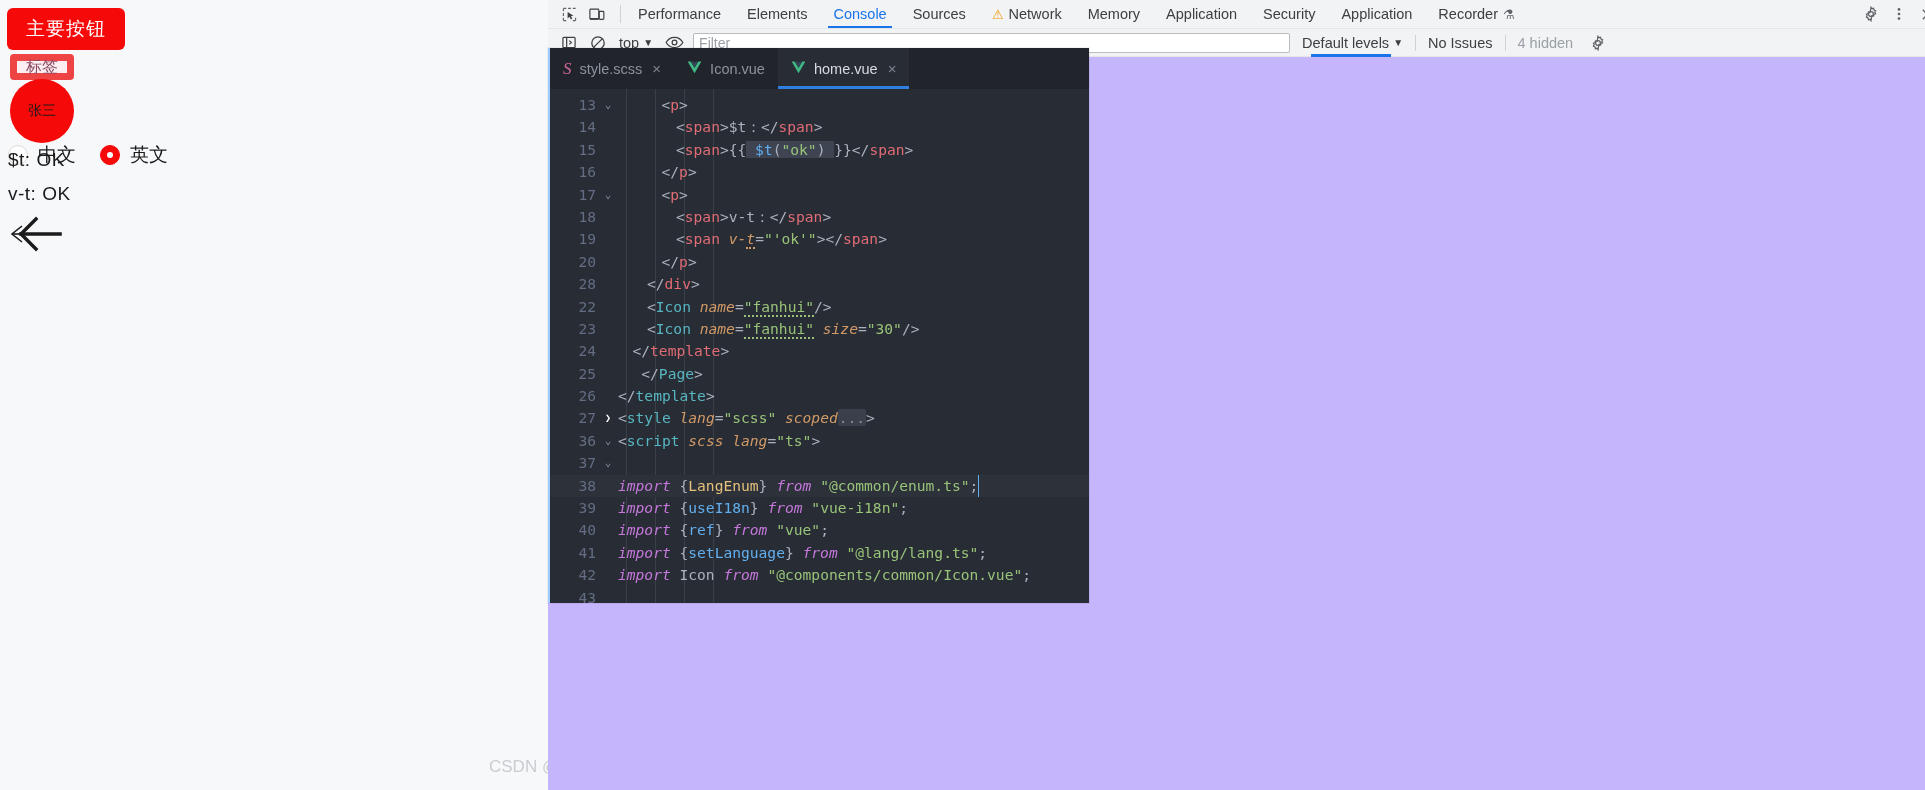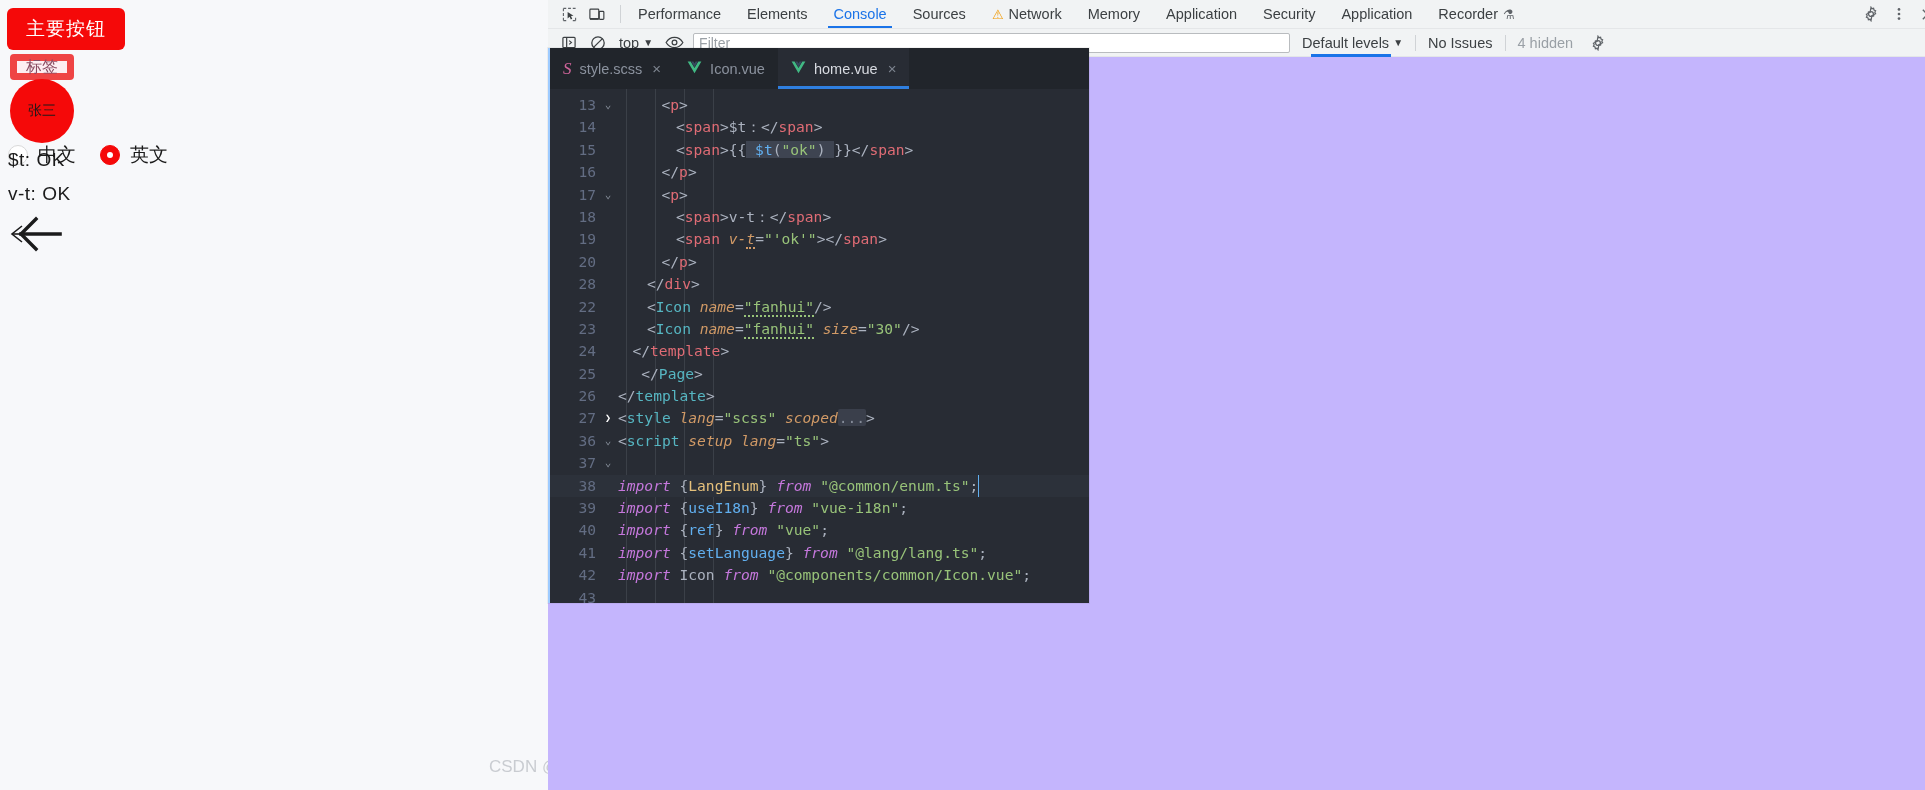--- a/index.html
+++ b/index.html
@@ -408,21 +408,21 @@
           <div class="code-row"><span class="ln">18</span><span class="code-txt" style="left: 126px;">&lt;<span class="tag">span</span>&gt;v-t：&lt;/<span class="tag">span</span>&gt;</span></div>
           <div class="code-row"><span class="ln">19</span><span class="code-txt" style="left: 126px;">&lt;<span class="tag">span</span> <span class="attr">v-<span class="squig-y">t</span></span>=<span class="str">"'ok'"</span>&gt;&lt;/<span class="tag">span</span>&gt;</span></div>
           <div class="code-row"><span class="ln">20</span><span class="code-txt" style="left: 111.5px;">&lt;/<span class="tag">p</span>&gt;</span></div>
           <div class="code-row"><span class="ln">28</span><span class="code-txt" style="left: 97px;">&lt;/<span class="tag">div</span>&gt;</span></div>
           <div class="code-row"><span class="ln">22</span><span class="code-txt" style="left: 97px;">&lt;<span class="tag2">Icon</span> <span class="attr">name</span>=<span class="str"><span class="squig">"fanhui"</span></span>/&gt;</span></div>
           <div class="code-row"><span class="ln">23</span><span class="code-txt" style="left: 97px;">&lt;<span class="tag2">Icon</span> <span class="attr">name</span>=<span class="str"><span class="squig">"fanhui"</span></span> <span class="attr">size</span>=<span class="str">"30"</span>/&gt;</span></div>
           <div class="code-row"><span class="ln">24</span><span class="code-txt" style="left: 82.5px;">&lt;/<span class="tag">template</span>&gt;</span></div>
           <div class="code-row"><span class="ln">25</span><span class="code-txt" style="left: 82.5px;">&nbsp;&lt;/<span class="tag2">Page</span>&gt;</span></div>
           <div class="code-row"><span class="ln">26</span><span class="code-txt" style="left: 68px;">&lt;/<span class="tag2">template</span>&gt;</span></div>
           <div class="code-row"><span class="ln">27</span><span class="fold" style="color: rgb(255, 255, 255); font-size: 10px; font-weight: bold;">❯</span><span class="code-txt" style="left: 68px;">&lt;<span class="tag2">style</span> <span class="attr">lang</span>=<span class="str">"scss"</span> <span class="attr">scoped</span><span class="fold-ellipsis">...</span>&gt;</span></div>
-          <div class="code-row"><span class="ln">36</span><span class="fold open">⌄</span><span class="code-txt" style="left: 68px;">&lt;<span class="tag2">script</span> <span class="attr">setup</span> <span class="attr">lang</span>=<span class="str">"ts"</span>&gt;</span></div>
+          <div class="code-row"><span class="ln">36</span><span class="fold open">⌄</span><span class="code-txt" style="left: 68px;">&lt;<span class="tag2">script</span> <span class="attr">scss</span> <span class="attr">lang</span>=<span class="str">"ts"</span>&gt;</span></div>
           <div class="code-row"><span class="ln">37</span><span class="fold open">⌄</span></div>
           <div class="code-row hl"><span class="ln">38</span><span class="code-txt" style="left: 68px;"><span class="kw">import</span> {<span class="mut">LangEnum</span>} <span class="kw">from</span> <span class="str">"@common/enum.ts"</span>;<span class="caret">|</span></span></div>
           <div class="code-row"><span class="ln">39</span><span class="code-txt" style="left: 68px;"><span class="kw">import</span> {<span class="fn">useI18n</span>} <span class="kw">from</span> <span class="str">"vue-i18n"</span>;</span></div>
           <div class="code-row"><span class="ln">40</span><span class="code-txt" style="left: 68px;"><span class="kw">import</span> {<span class="fn">ref</span>} <span class="kw">from</span> <span class="str">"vue"</span>;</span></div>
           <div class="code-row"><span class="ln">41</span><span class="code-txt" style="left: 68px;"><span class="kw">import</span> {<span class="fn">setLanguage</span>} <span class="kw">from</span> <span class="str">"@lang/lang.ts"</span>;</span></div>
           <div class="code-row"><span class="ln">42</span><span class="code-txt" style="left: 68px;"><span class="kw">import</span> <span class="grey">Icon</span> <span class="kw">from</span> <span class="str">"@components/common/Icon.vue"</span>;</span></div>
           <div class="code-row"><span class="ln">43</span><span class="code-txt" style="left: 68px;"></span></div>
         </div>
     </div>
 

